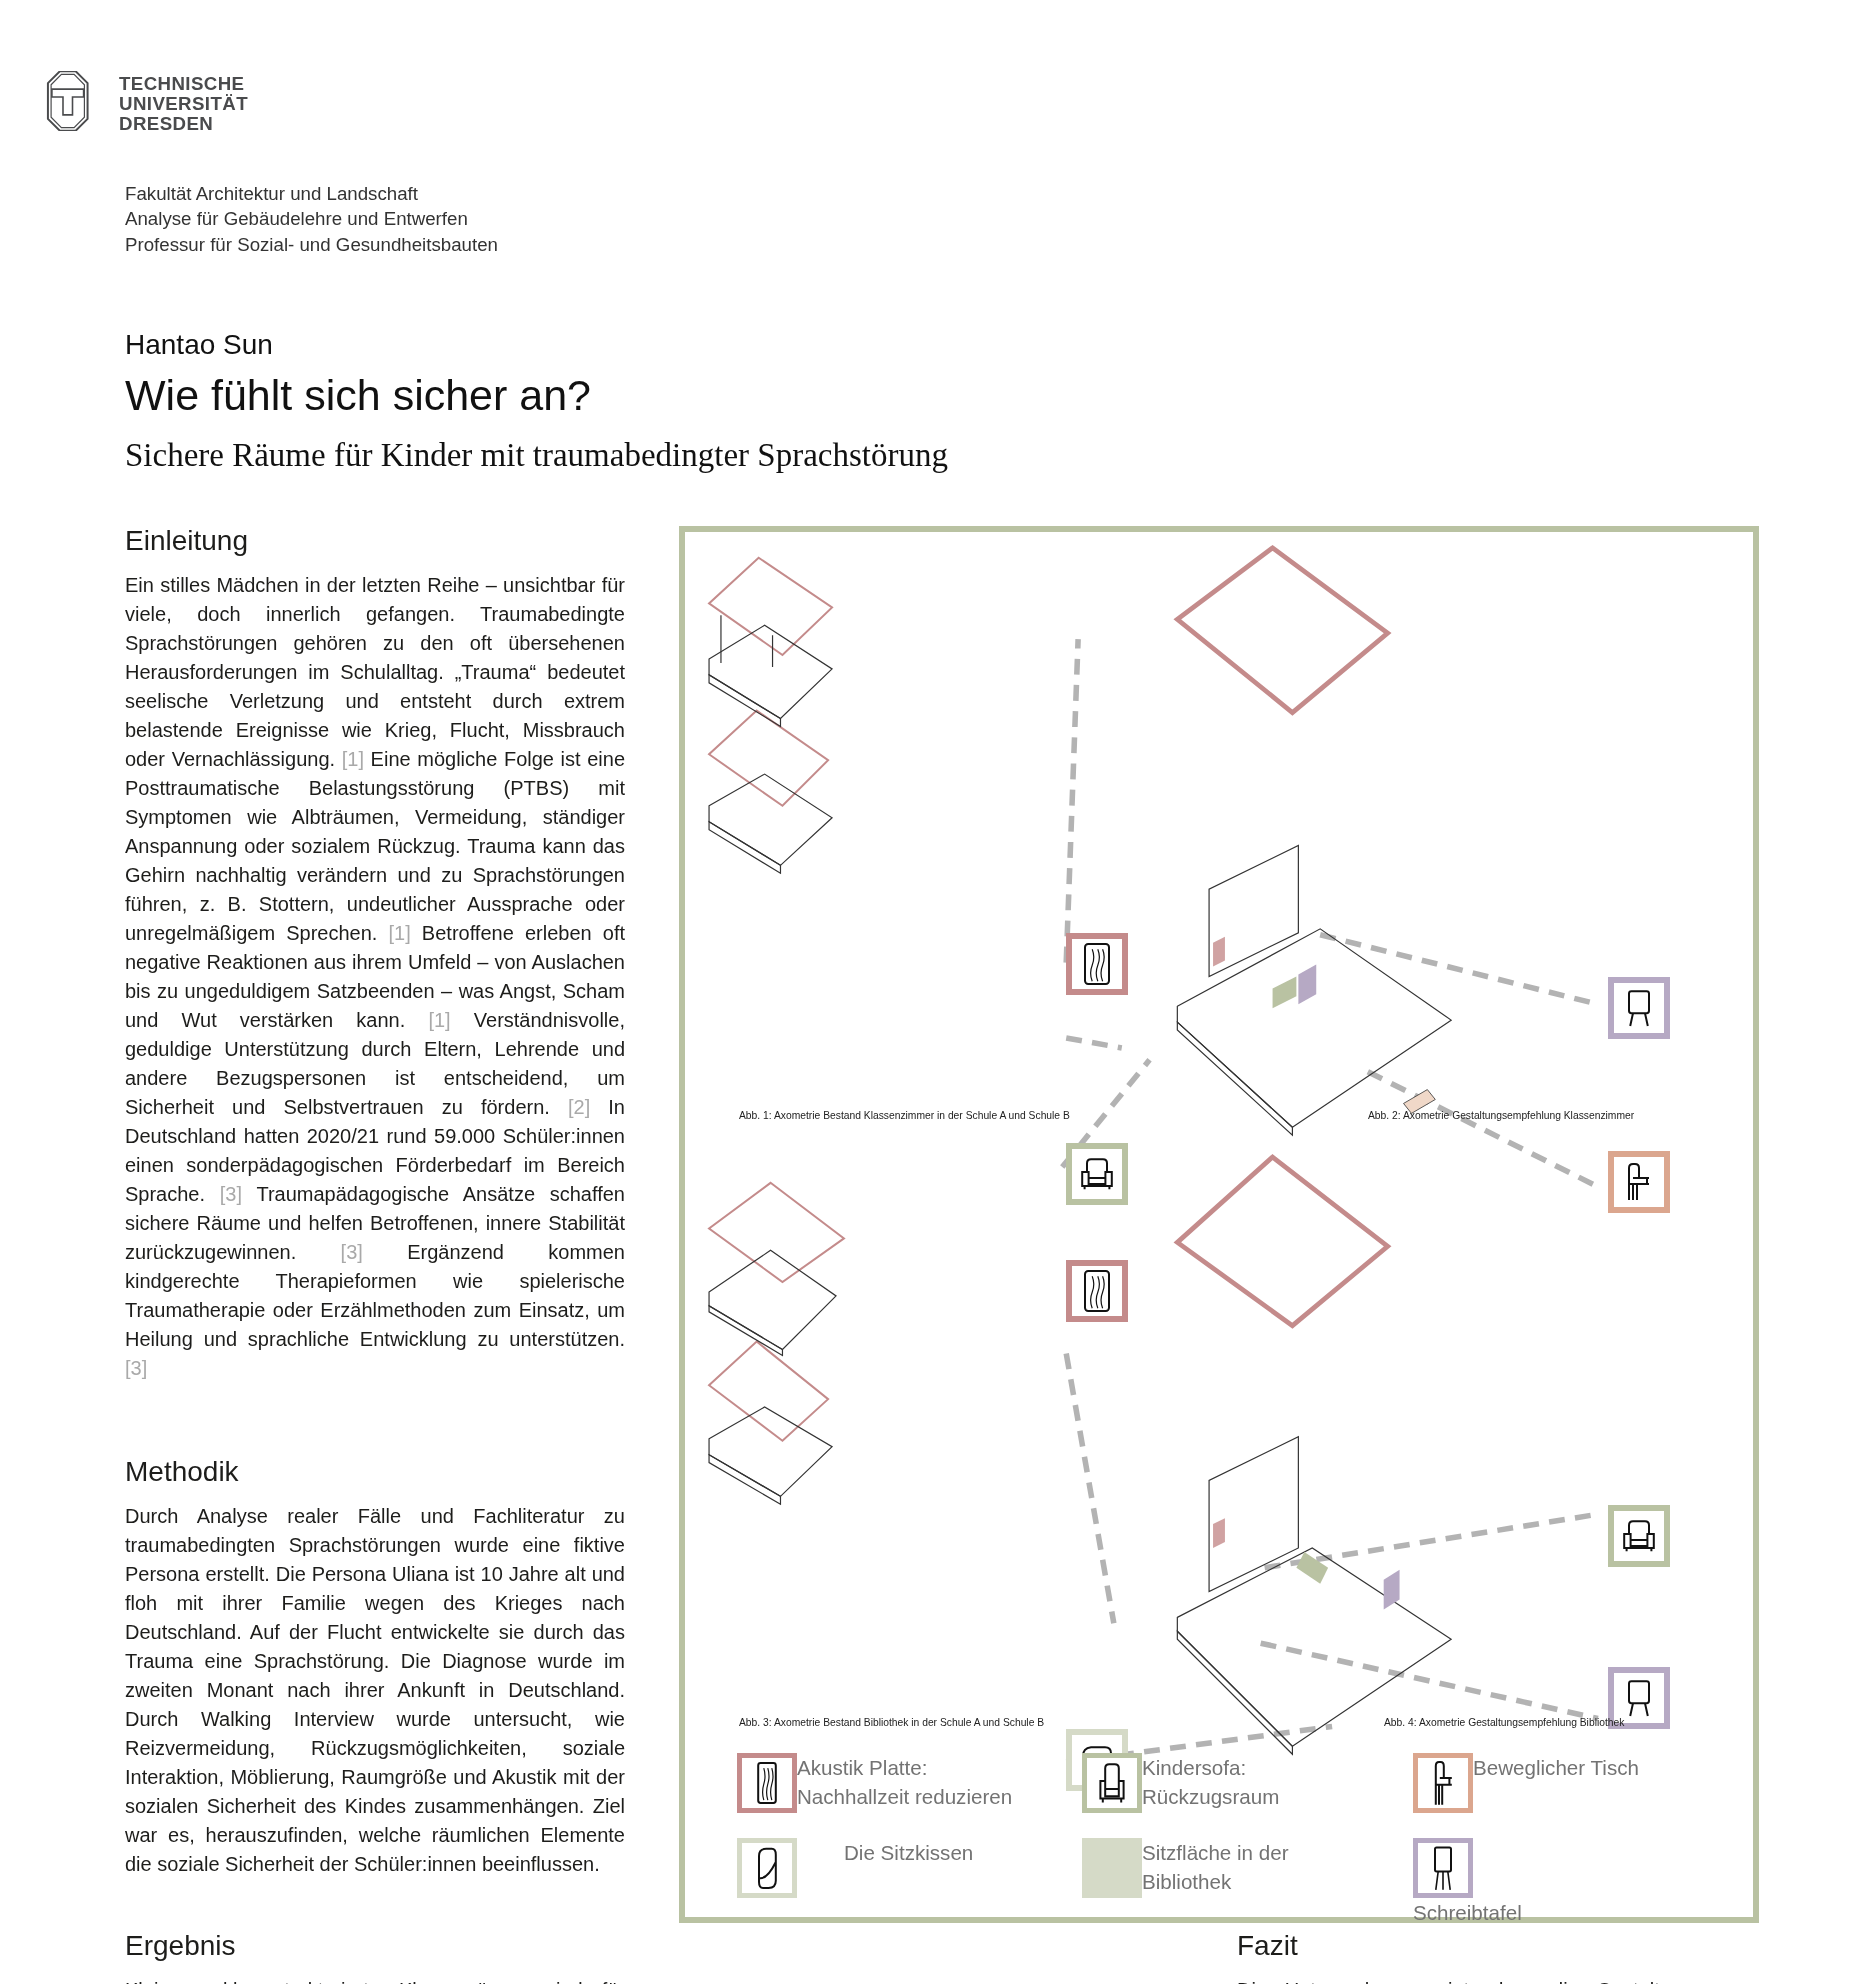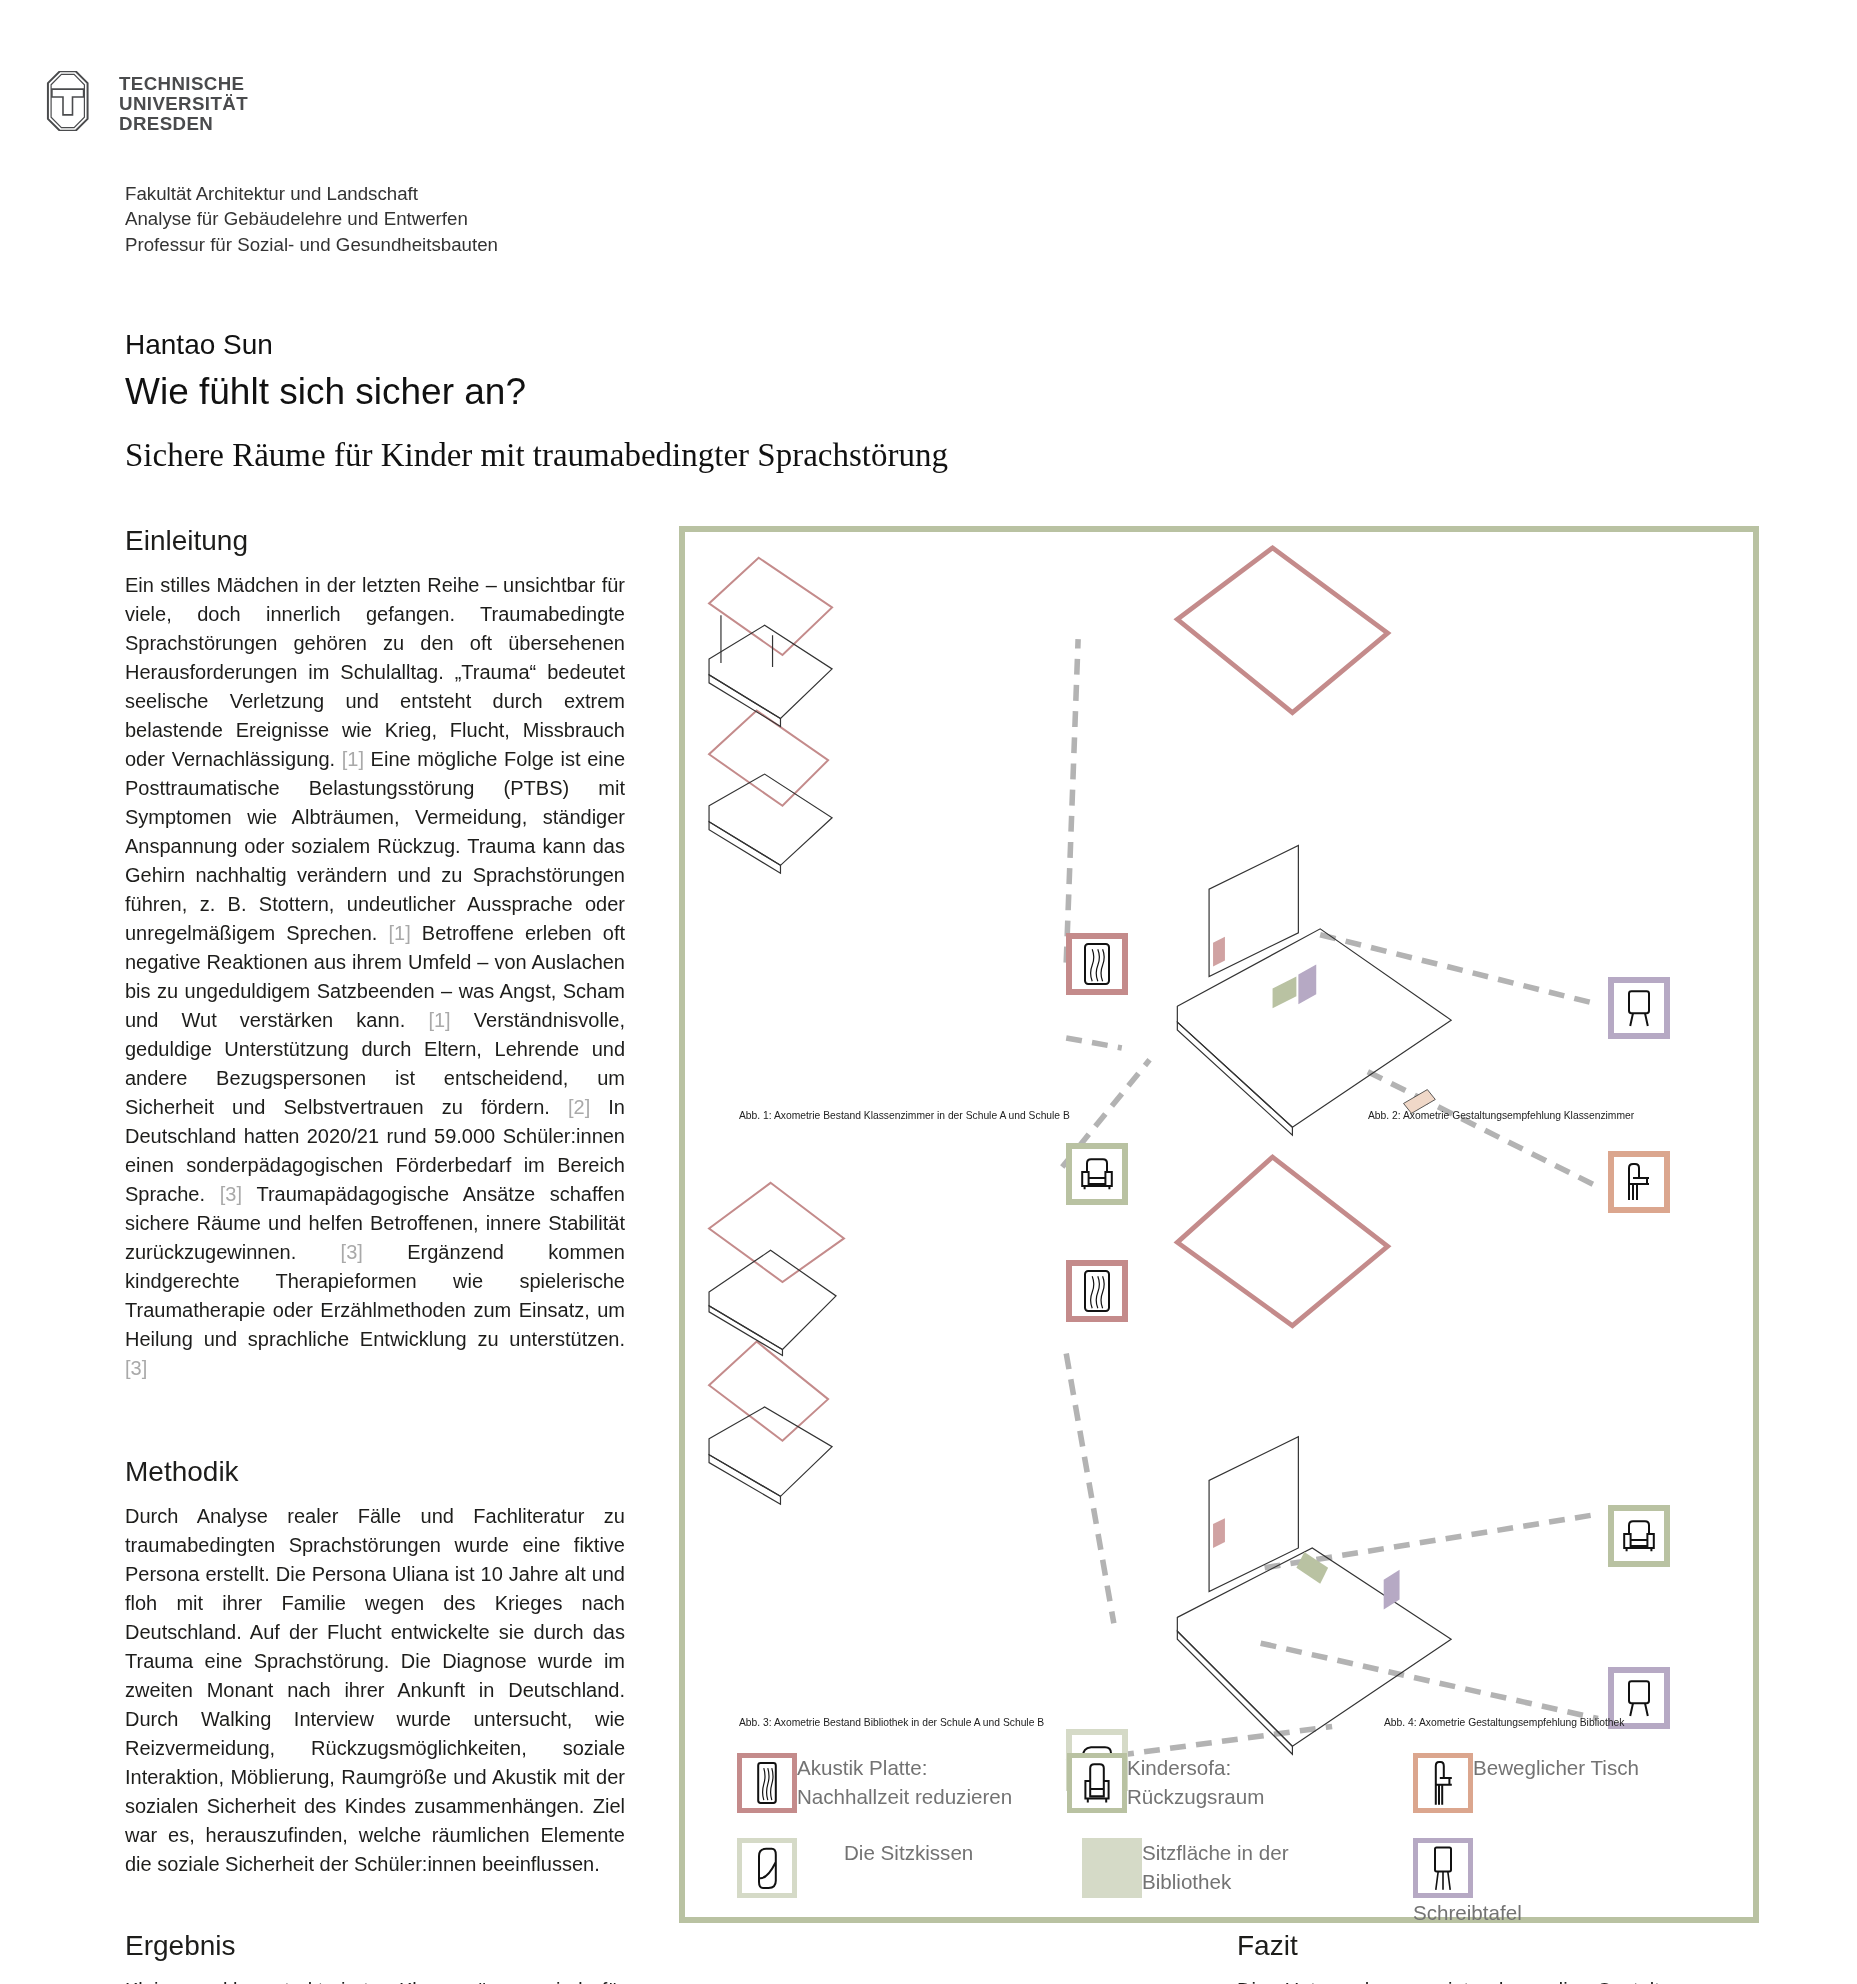--- a/index.html
+++ b/index.html
@@ -2,21 +2,21 @@
 <html style="font-size:6.4px"><head>
 <meta charset="utf-8">
 <style>
   html,body{margin:0;padding:0;background:#fff;}
   body{width:1857px;height:2629px;position:relative;overflow:hidden;font-family:"DejaVu Sans",sans-serif;color:#1d1d1b;}
   .abs{position:absolute;}
   .tud-logo{left:40px;top:71px;width:222px;height:60px;}
   .tud-name{left:119px;top:74px;font-family:"Liberation Sans",sans-serif;font-weight:bold;color:#4a4b4d;font-size:18.7px;line-height:20px;letter-spacing:0.4px;}
   .faculty{left:125px;top:149px;font-family:"Liberation Sans",sans-serif;font-size:18.7px;line-height:25.4px;color:#333;margin-top:32px;}
   .author{left:125px;top:329px;font-family:"Liberation Sans",sans-serif;font-size:28px;color:#111;}
-  .title{left:125px;top:371px;font-family:"Liberation Sans",sans-serif;font-size:37px;color:#111;}
+  .title{left:125px;top:371px;font-family:"Liberation Sans",sans-serif;font-size:43px;color:#111;}
   .subtitle{left:125px;top:437px;font-family:Liberation Serif, serif;font-size:33px;color:#111;}
   .col{position:absolute;font-family:"Liberation Sans",sans-serif;font-size:20px;line-height:29px;text-align:justify;hyphens:auto;color:#1d1d1b;}
   .col h2{font-weight:normal;font-size:28px;margin:0 0 13.5px 0;line-height:33px;}
   .col p{margin:0;}
   .ref{color:#a9a9a9;}
   .frame{left:679px;top:526px;width:1068px;height:1385px;border:6.4px solid #b9c2a2;background:#fff;}
   .caption{position:absolute;font-family:"Liberation Sans",sans-serif;font-size:10.3px;color:#222;}
   .legend-item{position:absolute;display:flex;align-items:flex-start;}
   .legend-box{width:60px;height:60px;box-sizing:border-box;border:5.6px solid #ccc;background:#fff;display:flex;align-items:center;justify-content:center;}
   .legend-label{font-family:"Liberation Sans",sans-serif;font-size:20.6px;line-height:29px;width:222px;color:#737373;}
@@ -171,21 +171,21 @@
 
   <div class="legend-item" style="left:52px;top:1221px;">
     <div class="legend-box" style="border-color:#c48b8b;">
       <svg width="24" height="44" viewBox="0 0 60 110">
           <rect x="8" y="5" width="44" height="100" rx="6" fill="none" stroke="#111" stroke-width="5"></rect>
           <path d="M22,18 q6,20 0,40 q-6,20 0,40 M32,18 q6,20 0,40 q-6,20 0,40 M42,18 q6,20 0,40 q-6,20 0,40" fill="none" stroke="#111" stroke-width="3"></path>
         </svg>
     </div>
     <div class="legend-label">Akustik Platte: Nachhallzeit reduzieren</div>
   </div>
-  <div class="legend-item" style="left:382px;top:1221px;">
+  <div class="legend-item" style="left:397px;top:1221px;">
     <div class="legend-box" style="border-color:#b9c2a2;">
       <svg width="28" height="44" viewBox="0 0 70 110">
           <path d="M18,50 V18 q0,-10 10,-10 h14 q10,0 10,10 V50 M6,50 h12 v38 h34 v-38 h12 v44 h-58 Z M18,70 h34 M12,94 v10 M58,94 v10" fill="none" stroke="#111" stroke-width="5"></path>
         </svg>
     </div>
     <div class="legend-label">Kindersofa: Rückzugsraum</div>
   </div>
   <div class="legend-item" style="left:728px;top:1221px;">
     <div class="legend-box" style="border-color:#dba68e;">
       <svg width="24" height="46" viewBox="0 0 60 115">

